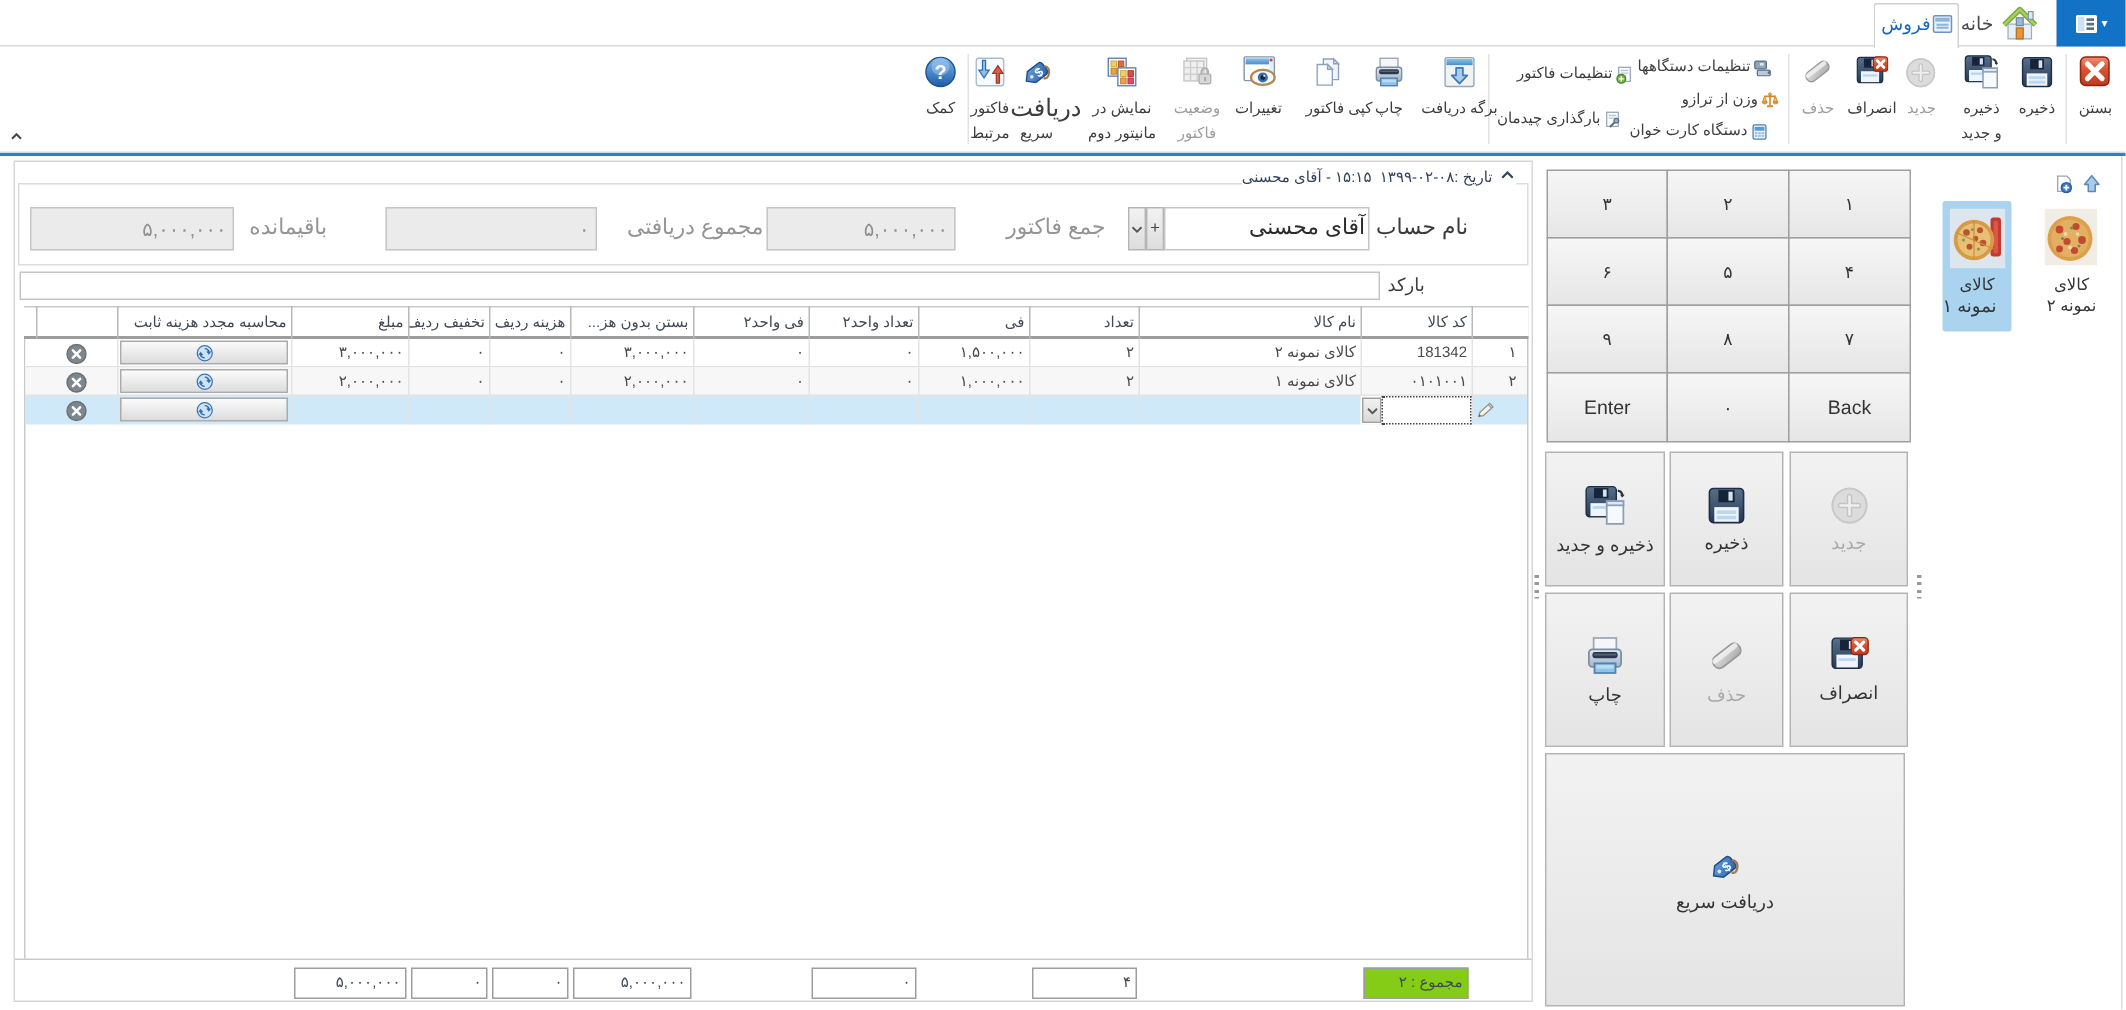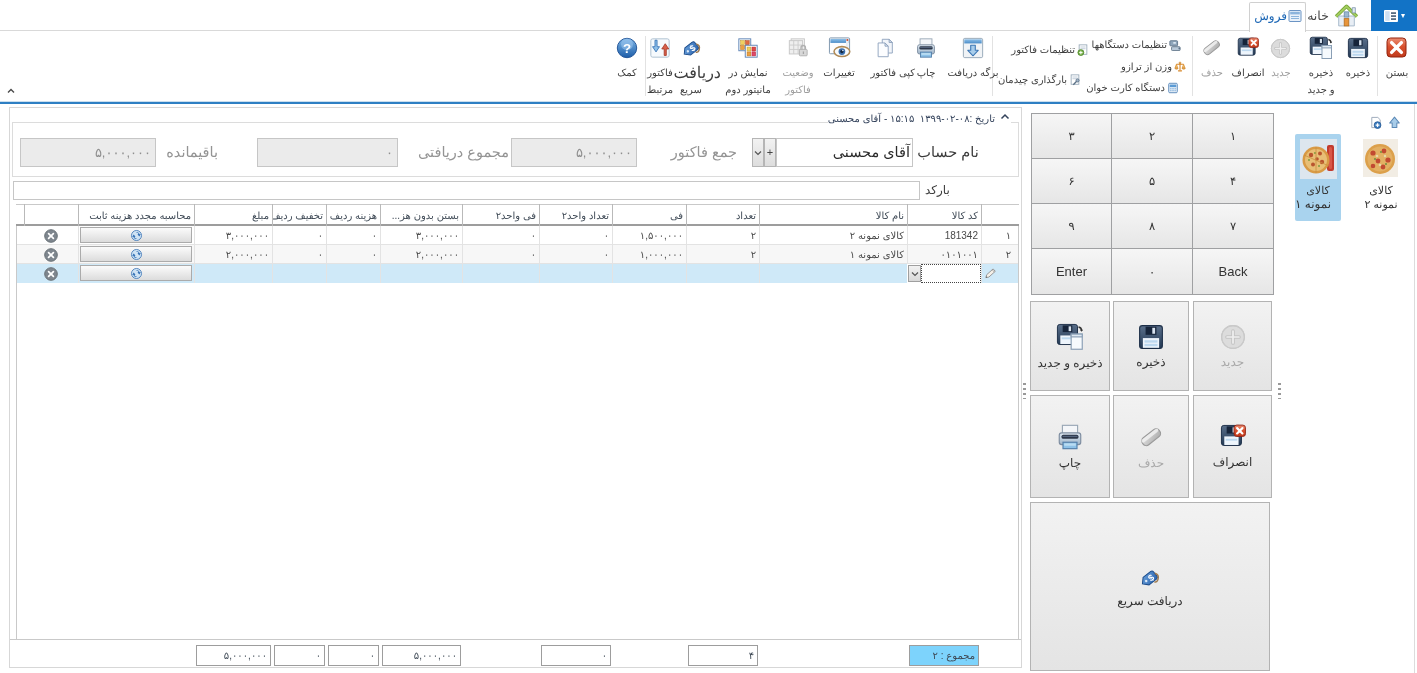--- a/index.html
+++ b/index.html
@@ -472,21 +472,21 @@
 </g>
     </svg>
   </div>
 <div class="ab" style="left:10px;top:639px;width:1011px;height:1px;background:#c9c9c9"></div>
 <div class="ab rtl" style="left:196px;top:645px;width:75px;height:21px;background:#fff;border:1px solid #9d9d9d;font-size:10px;color:#3f4a56;text-align:right;line-height:19px;padding:0 3px;white-space:nowrap">۵,۰۰۰,۰۰۰</div>
 <div class="ab rtl" style="left:274px;top:645px;width:51px;height:21px;background:#fff;border:1px solid #9d9d9d;font-size:10px;color:#3f4a56;text-align:right;line-height:19px;padding:0 3px;white-space:nowrap">۰</div>
 <div class="ab rtl" style="left:328px;top:645px;width:51px;height:21px;background:#fff;border:1px solid #9d9d9d;font-size:10px;color:#3f4a56;text-align:right;line-height:19px;padding:0 3px;white-space:nowrap">۰</div>
 <div class="ab rtl" style="left:382px;top:645px;width:79px;height:21px;background:#fff;border:1px solid #9d9d9d;font-size:10px;color:#3f4a56;text-align:right;line-height:19px;padding:0 3px;white-space:nowrap">۵,۰۰۰,۰۰۰</div>
 <div class="ab rtl" style="left:541px;top:645px;width:70px;height:21px;background:#fff;border:1px solid #9d9d9d;font-size:10px;color:#3f4a56;text-align:right;line-height:19px;padding:0 3px;white-space:nowrap">۰</div>
 <div class="ab rtl" style="left:688px;top:645px;width:70px;height:21px;background:#fff;border:1px solid #9d9d9d;font-size:10px;color:#3f4a56;text-align:right;line-height:19px;padding:0 3px;white-space:nowrap">۴</div>
-<div class="ab rtl" style="left:909px;top:645px;width:70px;height:21px;background:#7dd3fc;border:1px solid #9d9d9d;font-size:10px;color:#3f4a56;text-align:right;line-height:19px;padding:0 3px;white-space:nowrap">مجموع : ۲</div>
+<div class="ab rtl" style="left:909px;top:645px;width:70px;height:21px;background:#84cc16;border:1px solid #9d9d9d;font-size:10px;color:#3f4a56;text-align:right;line-height:19px;padding:0 3px;white-space:nowrap">مجموع : ۲</div>
 <div class="ab" style="left:1031px;top:113px;width:81px;height:46px;background:linear-gradient(#f6f6f6,#e6e6e6);border:1px solid #9fa0a2;font-size:11.5px;color:#333;display:flex;align-items:center;justify-content:center">۳</div>
 <div class="ab" style="left:1111px;top:113px;width:82px;height:46px;background:linear-gradient(#f6f6f6,#e6e6e6);border:1px solid #9fa0a2;font-size:11.5px;color:#333;display:flex;align-items:center;justify-content:center">۲</div>
 <div class="ab" style="left:1192px;top:113px;width:82px;height:46px;background:linear-gradient(#f6f6f6,#e6e6e6);border:1px solid #9fa0a2;font-size:11.5px;color:#333;display:flex;align-items:center;justify-content:center">۱</div>
 <div class="ab" style="left:1031px;top:158px;width:81px;height:46px;background:linear-gradient(#f6f6f6,#e6e6e6);border:1px solid #9fa0a2;font-size:11.5px;color:#333;display:flex;align-items:center;justify-content:center">۶</div>
 <div class="ab" style="left:1111px;top:158px;width:82px;height:46px;background:linear-gradient(#f6f6f6,#e6e6e6);border:1px solid #9fa0a2;font-size:11.5px;color:#333;display:flex;align-items:center;justify-content:center">۵</div>
 <div class="ab" style="left:1192px;top:158px;width:82px;height:46px;background:linear-gradient(#f6f6f6,#e6e6e6);border:1px solid #9fa0a2;font-size:11.5px;color:#333;display:flex;align-items:center;justify-content:center">۴</div>
 <div class="ab" style="left:1031px;top:203px;width:81px;height:46px;background:linear-gradient(#f6f6f6,#e6e6e6);border:1px solid #9fa0a2;font-size:11.5px;color:#333;display:flex;align-items:center;justify-content:center">۹</div>
 <div class="ab" style="left:1111px;top:203px;width:82px;height:46px;background:linear-gradient(#f6f6f6,#e6e6e6);border:1px solid #9fa0a2;font-size:11.5px;color:#333;display:flex;align-items:center;justify-content:center">۸</div>
 <div class="ab" style="left:1192px;top:203px;width:82px;height:46px;background:linear-gradient(#f6f6f6,#e6e6e6);border:1px solid #9fa0a2;font-size:11.5px;color:#333;display:flex;align-items:center;justify-content:center">۷</div>
 <div class="ab" style="left:1031px;top:248px;width:81px;height:47px;background:linear-gradient(#f6f6f6,#e6e6e6);border:1px solid #9fa0a2;font-size:13px;color:#333;display:flex;align-items:center;justify-content:center">Enter</div>

